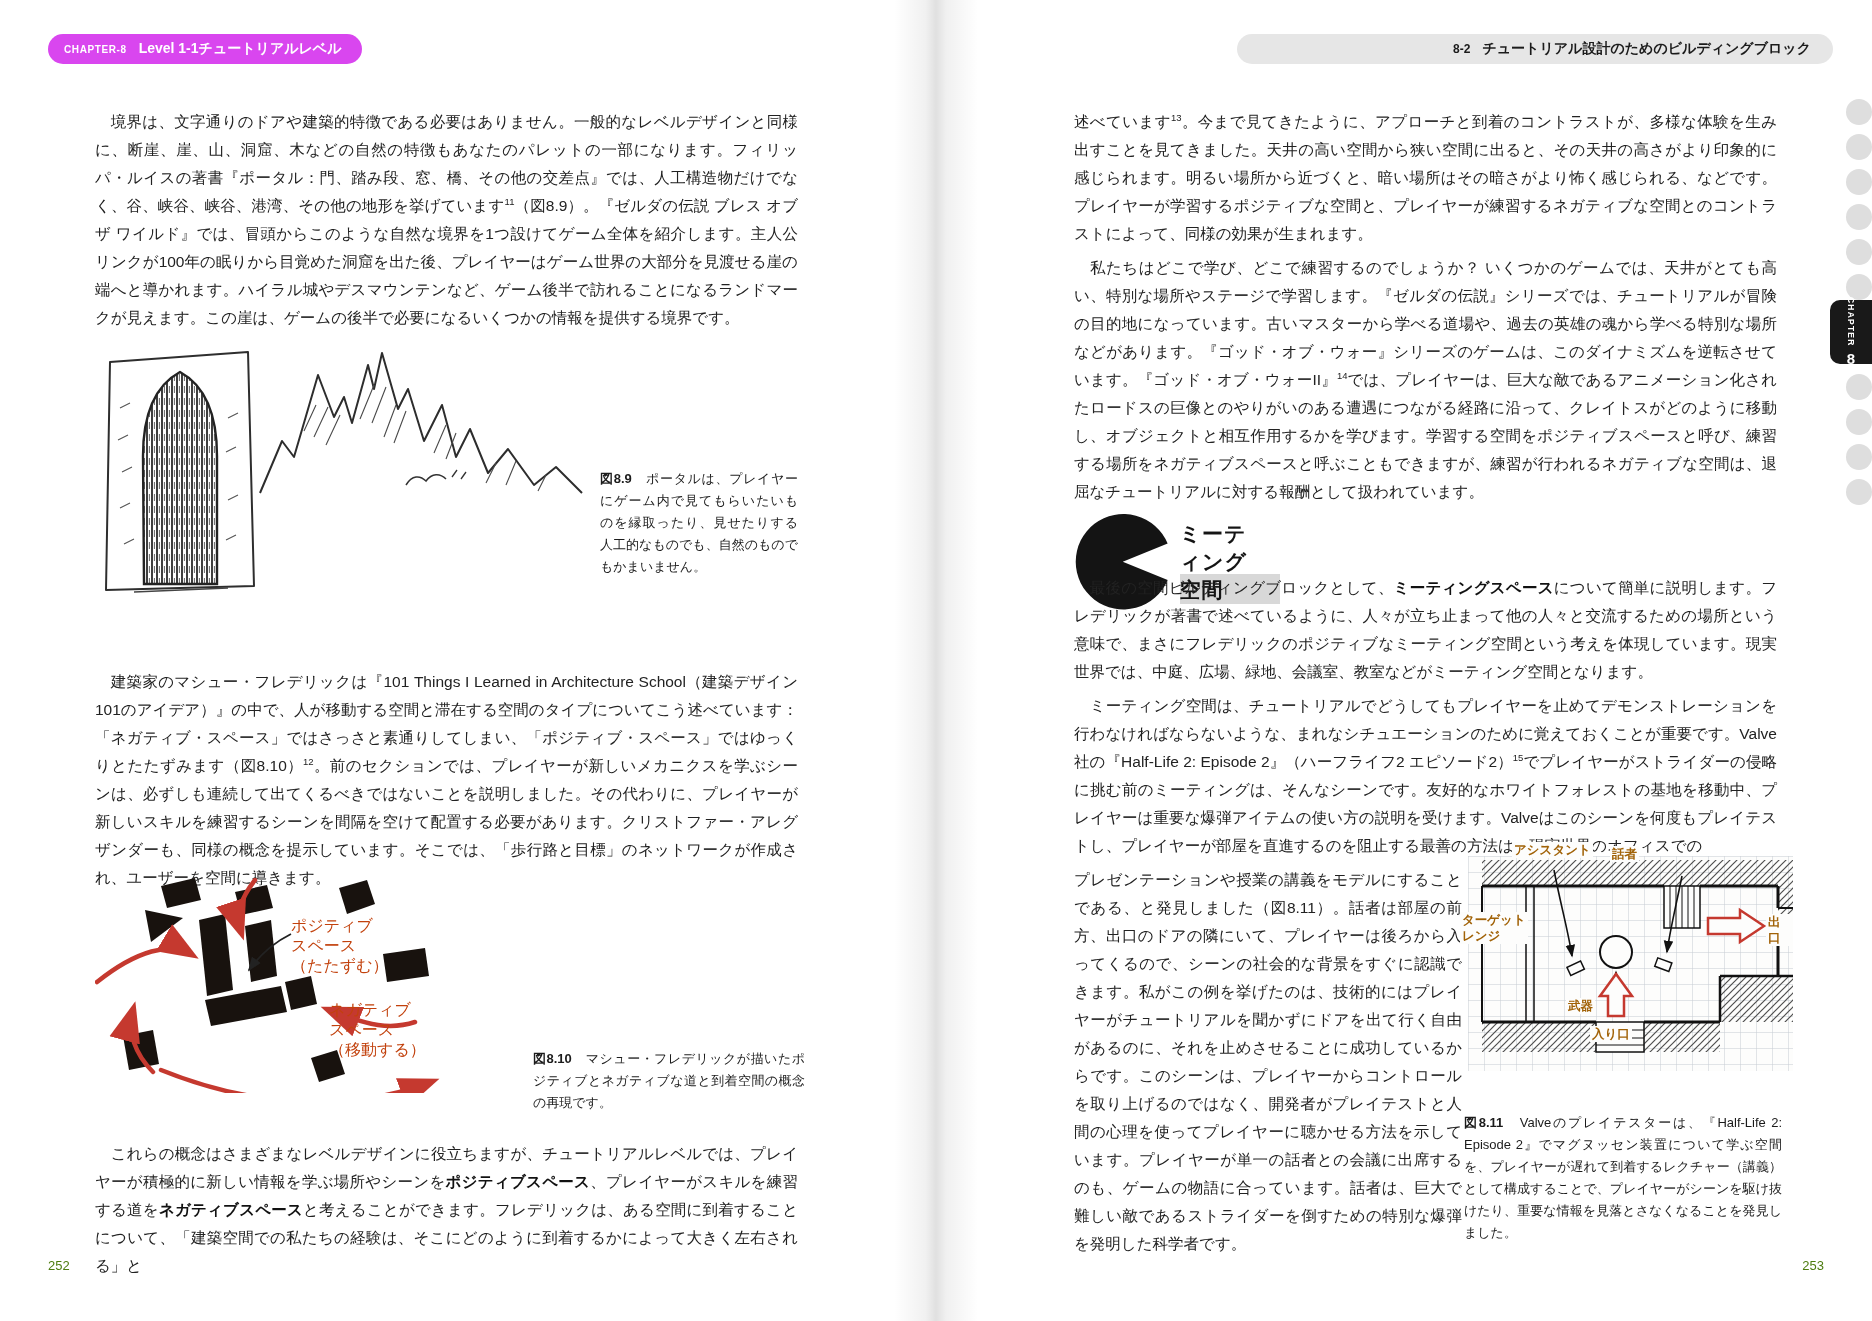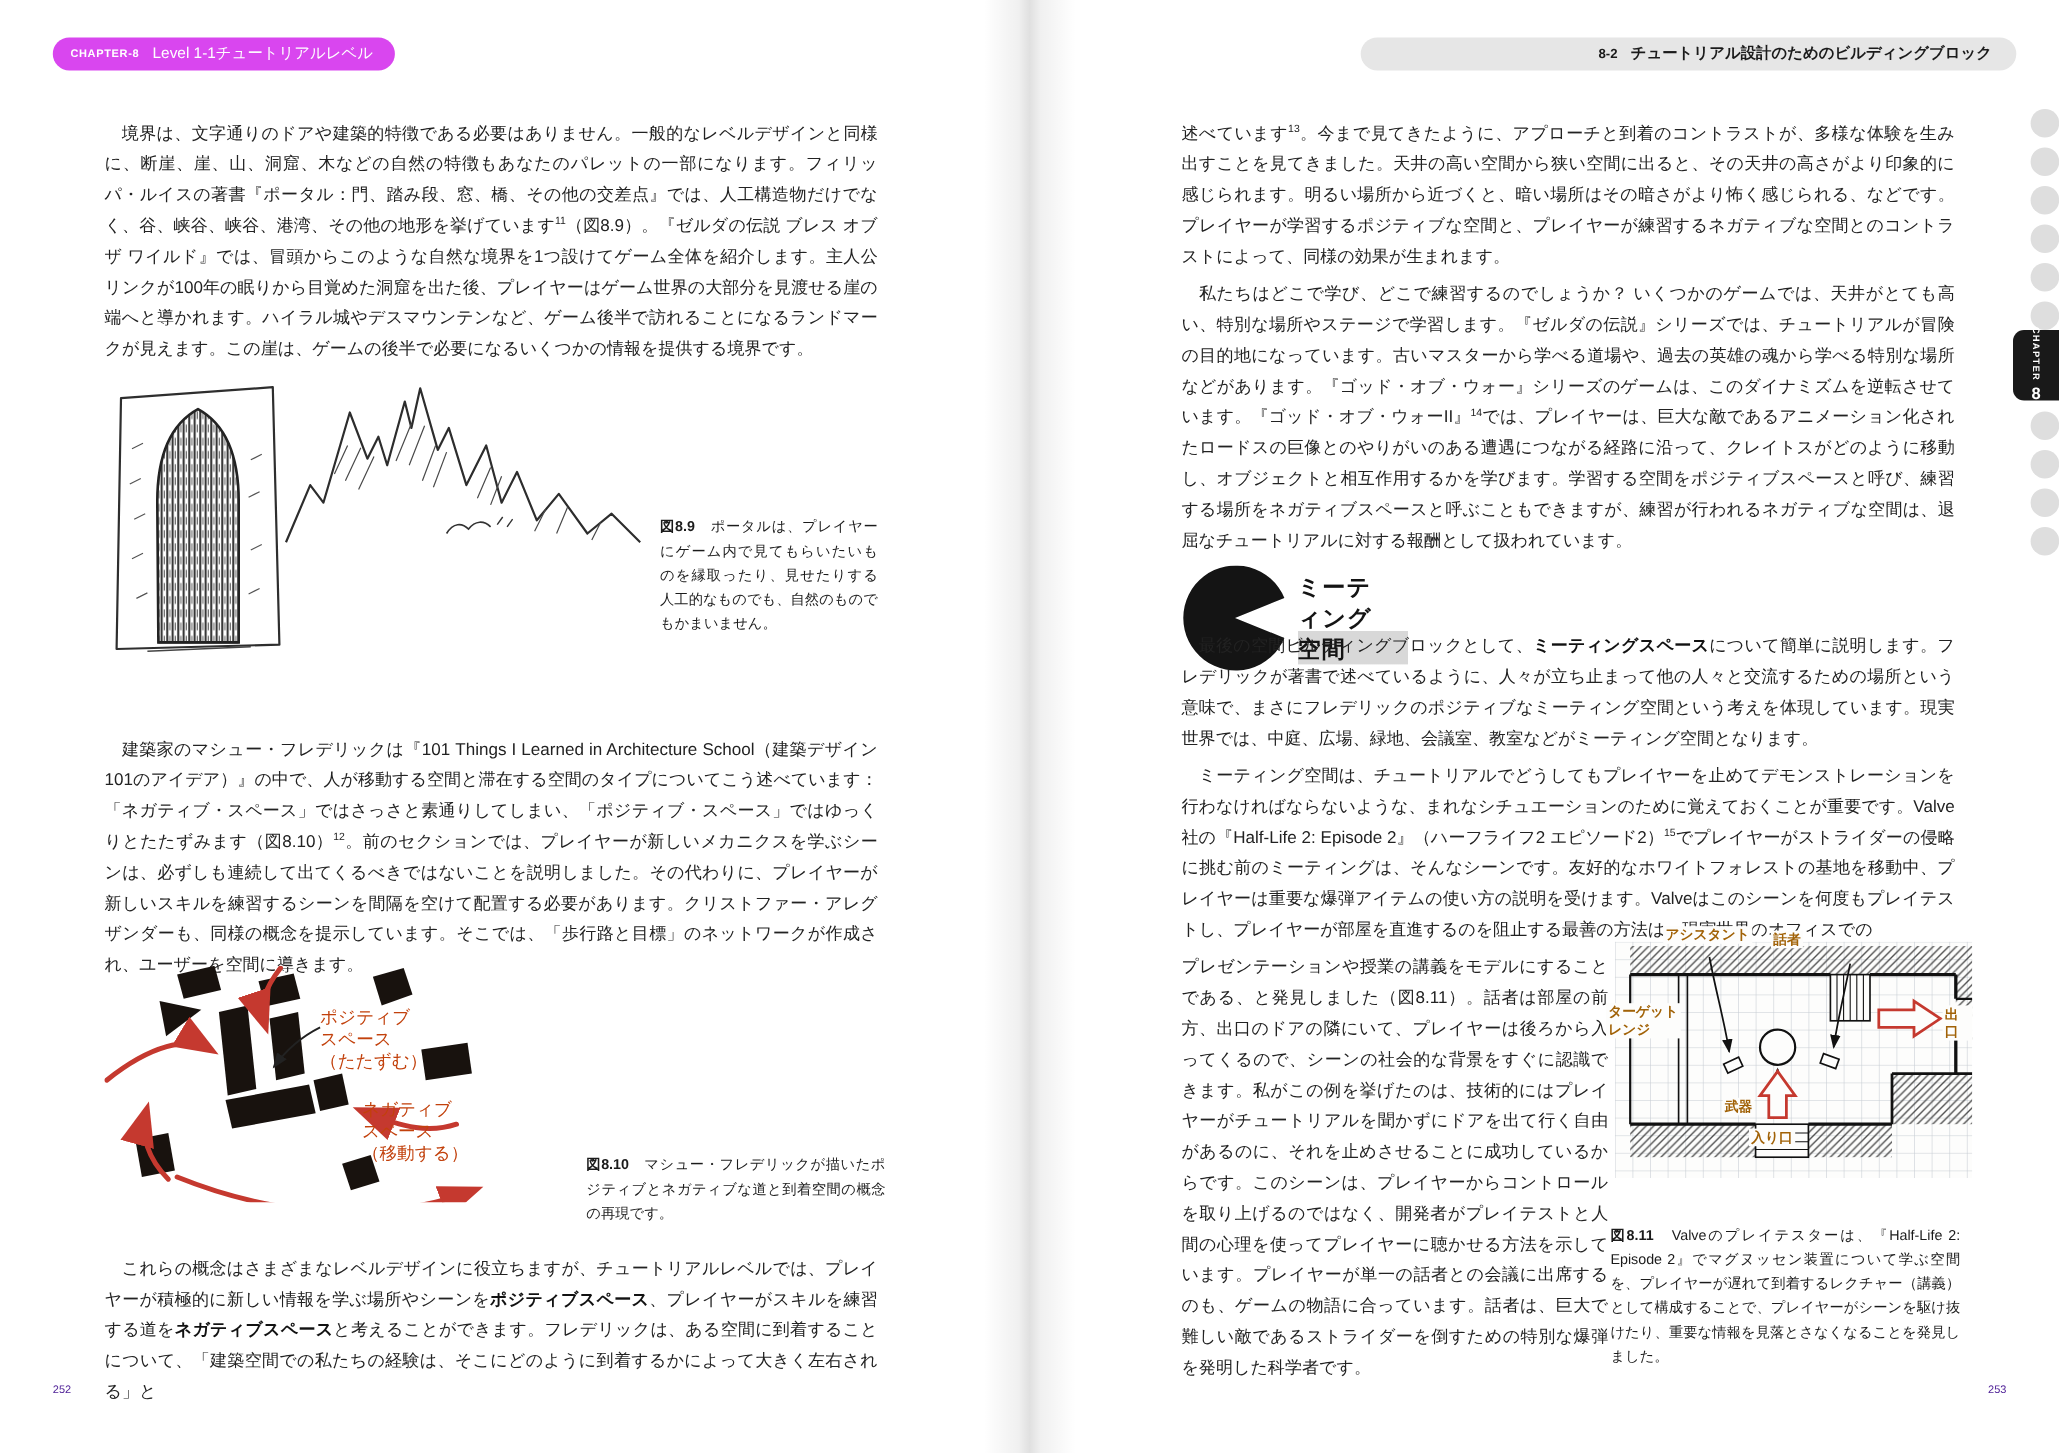--- a/index.html
+++ b/index.html
@@ -6,34 +6,34 @@
   .spread{position:relative;width:1872px;height:1321px;background:#ffffff;
           font-family:"Liberation Sans",sans-serif;color:#1f1f1f;overflow:hidden;}
   .spine{position:absolute;left:894px;top:0;width:84px;height:100%;pointer-events:none;
          background:linear-gradient(to right,rgba(0,0,0,0),rgba(0,0,0,0.06) 38%,rgba(0,0,0,0.12) 50%,rgba(0,0,0,0.06) 62%,rgba(0,0,0,0));}
   .body-text{position:absolute;font-size:15.5px;line-height:28px;text-align:justify;color:#222;}
   .body-text b{font-weight:700;color:#111;margin-top:22px;}
   sup{font-size:9.5px;line-height:0;vertical-align:super;}
   .pill-left{position:absolute;left:48px;top:34px;height:30px;background:#d946ef;border-radius:15px;
              display:flex;align-items:center;gap:12px;padding:0 20px 0 16px;color:#fff;}
   .pill-ch{font-size:10px;font-weight:700;letter-spacing:.6px;}
-  .pill-title{font-size:14px;font-weight:400;}
+  .pill-title{font-size:14px;font-weight:700;}
   .pill-right{position:absolute;left:1237px;top:34px;width:596px;height:30px;background:#e6e6e6;border-radius:15px;
               display:flex;align-items:center;justify-content:flex-end;gap:12px;padding:0 22px;box-sizing:border-box;color:#1b1b1b;}
   .pill-num{font-size:12px;font-weight:800;}
   .pill-rtitle{font-size:14px;font-weight:700;}
   .sec-heading{position:absolute;display:flex;align-items:center;gap:9px;}
   .sec-heading .txt{font-size:21px;font-weight:800;letter-spacing:1px;color:#141414;
                     background:linear-gradient(to top,#d8d8d8 36%,rgba(0,0,0,0) 36%);padding-right:18px;}
   .caption{position:absolute;font-size:13px;line-height:22px;text-align:justify;color:#1b1b1b;}
   .caption b{font-weight:700;}
   .fig-label{position:absolute;font-size:16px;font-weight:400;line-height:20px;white-space:pre-line;color:#c2410c;}
   .plan-label{position:absolute;font-size:12.5px;font-weight:700;line-height:16px;white-space:pre-line;
               color:#a16207;background:#fdfdfc;padding:0 2px;}
-  .pagenum{position:absolute;font-size:10px;color:#4c1d95;}
+  .pagenum{position:absolute;font-size:13px;color:#4d7c0f;}
   .tab{position:absolute;left:1830px;top:300px;width:42px;height:64px;background:#191919;border-radius:10px 0 0 10px;
        color:#fff;display:flex;flex-direction:column;align-items:center;justify-content:center;gap:3px;}
   .tab .word{writing-mode:vertical-rl;font-size:8.5px;letter-spacing:1.2px;font-weight:700;}
   .tab .num{font-size:15px;font-weight:800;}
   .dot{position:absolute;left:1846px;width:26px;height:26px;border-radius:50%;background:#dedede;}
   .figc{position:absolute;}
 </style>
 </head>
 <body>
 

